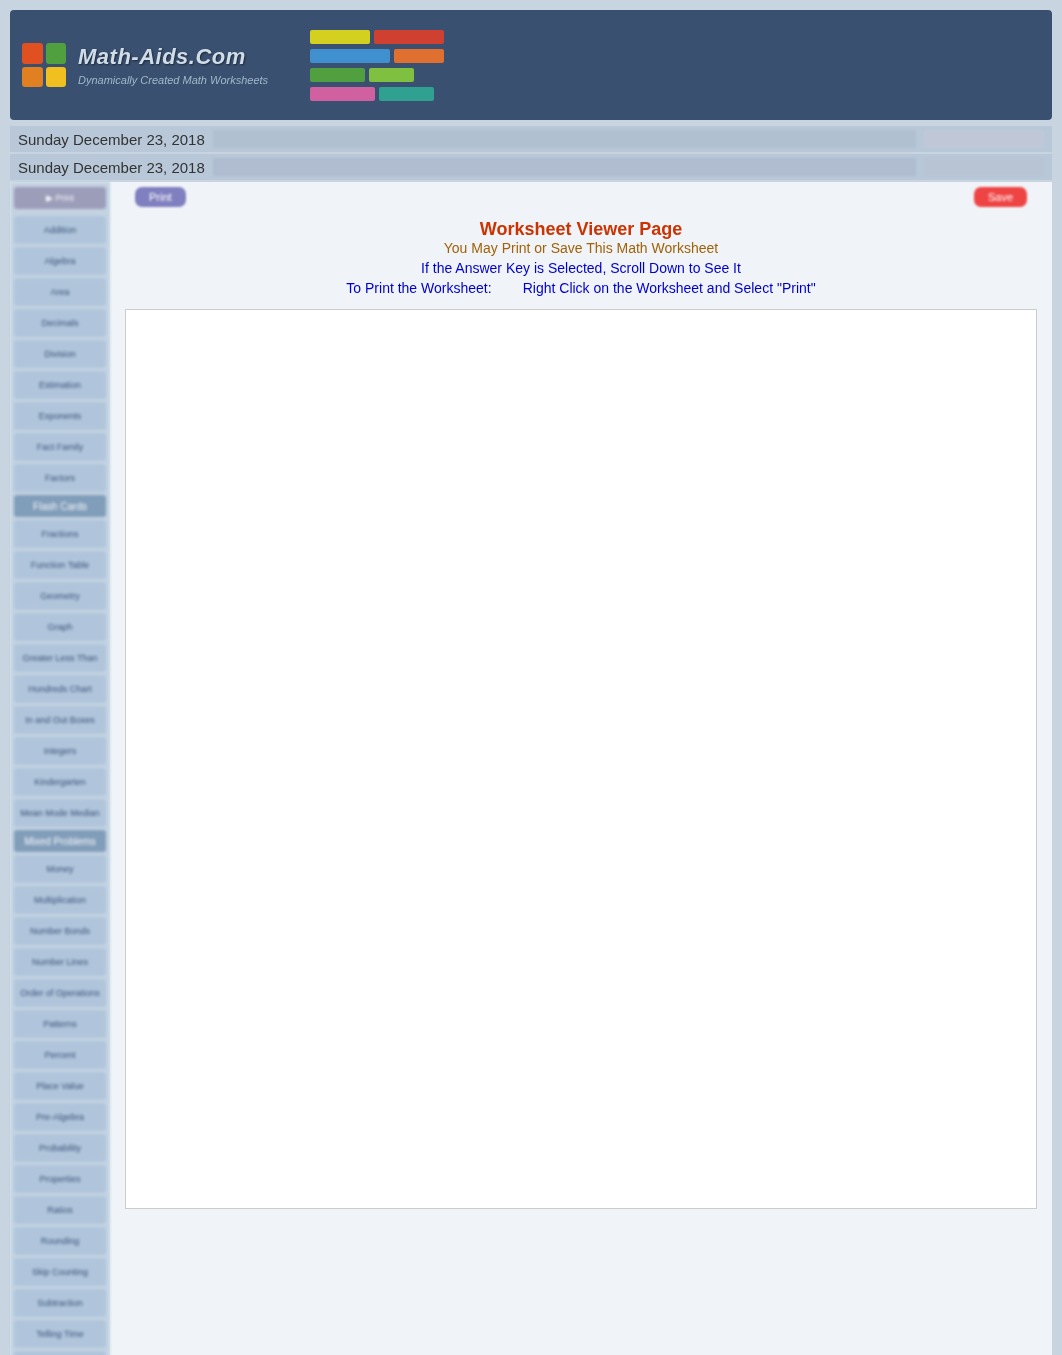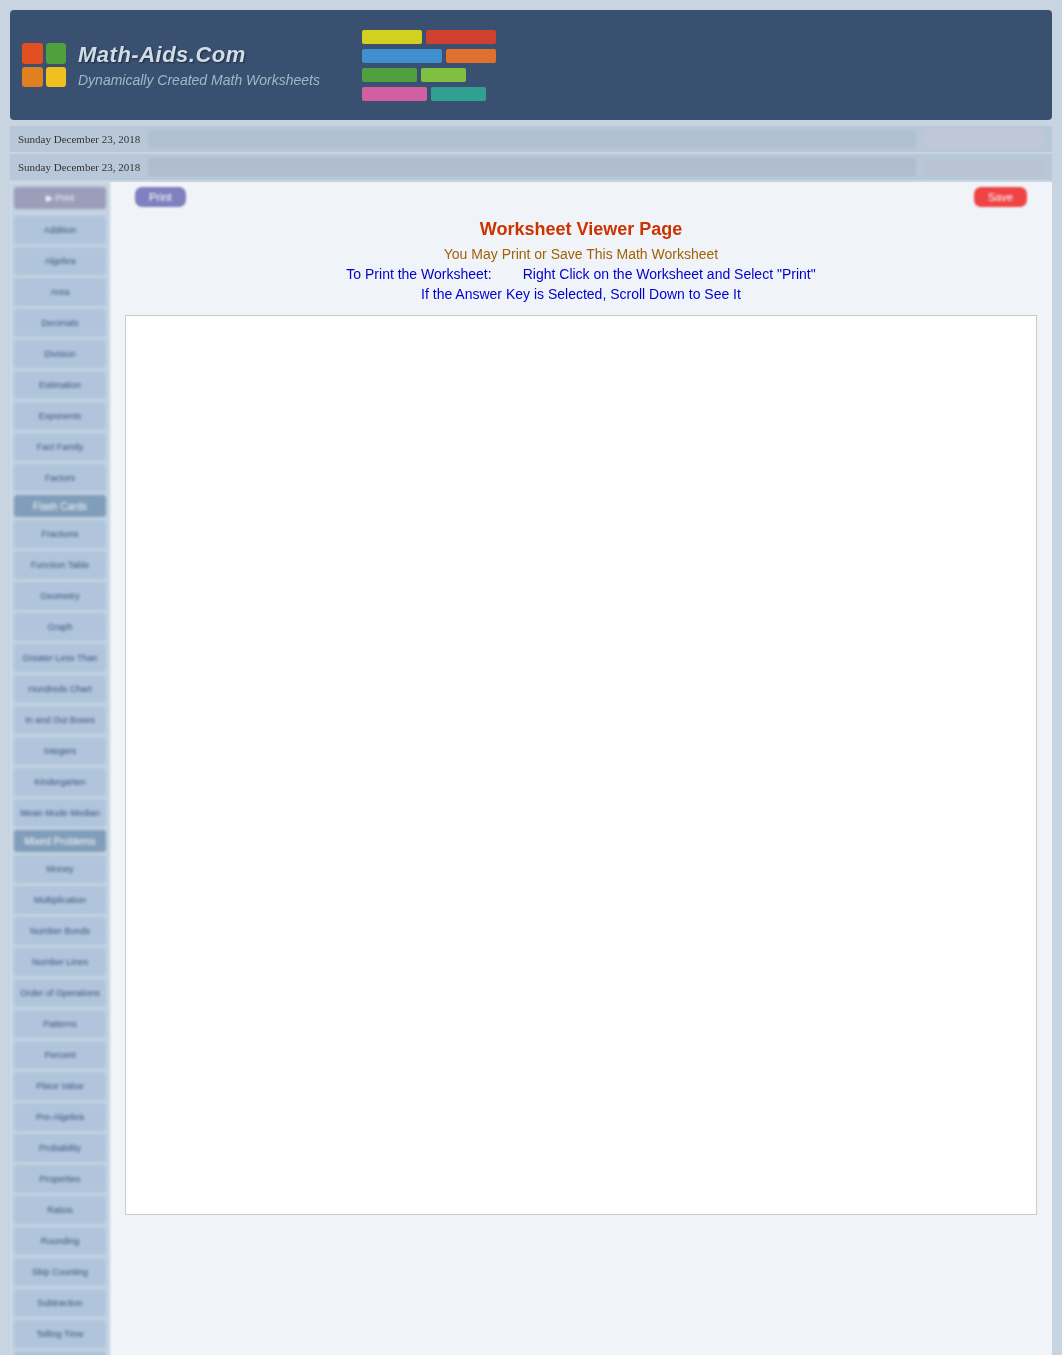--- a/index.html
+++ b/index.html
@@ -56,21 +56,21 @@
       color: #d0dde8;
       font-size: 22px;
       font-weight: bold;
       font-style: italic;
       text-shadow: 1px 1px 2px rgba(0,0,0,0.5);
       letter-spacing: 0.5px;
     }
 
     .site-subtitle {
       color: #a0b8c8;
-      font-size: 14px;
+      font-size: 11px;
       font-style: italic;
     }
 
     .colorful-bars {
       display: flex;
       flex-direction: column;
       gap: 5px;
       margin-left: 30px;
     }
 
@@ -99,22 +99,21 @@
       align-items: center;
       background: #b8c8d8;
       padding: 3px 8px;
       margin-bottom: 2px;
       min-height: 26px;
       gap: 8px;
     }
 
     .nav-date {
       color: #333;
-      font-size: 11px;
-      font-family: Liberation Serif, serif;
+      font-size: 15px;
     }
 
     
     .content-area {
       display: flex;
       gap: 0;
       background: #e0e8f0;
     }
 
     
@@ -167,21 +166,20 @@
 
     .viewer-header {
       text-align: center;
       padding: 8px 0 4px 0;
     }
 
     .viewer-title {
       color: #cc3300;
       font-size: 18px;
       font-weight: bold;
-      margin-bottom: 6px;
       text-align: center;
     }
 
     .viewer-subtitle {
       color: #a16207;
       font-size: 14px;
       margin-bottom: 4px;
     }
 
     .viewer-instruction {
@@ -321,26 +319,26 @@
     <div class="main-content">
 
       <div class="print-btn-area">
         <button class="print-btn">Print</button>
         <button class="print-btn" style="background:#ef4444;">Save</button>
       </div>
 
       <div class="viewer-header">
         <div class="viewer-title">Worksheet Viewer Page</div>
         <div class="viewer-subtitle">You May Print or Save This Math Worksheet</div>
+        <div class="viewer-instruction">If the Answer Key is Selected, Scroll Down to See It</div>
         <div class="viewer-instruction">
           <span>To Print the Worksheet:</span>
           &nbsp;&nbsp;&nbsp;&nbsp;&nbsp;&nbsp;
           <span>Right Click on the Worksheet and Select "Print"</span>
         </div>
-        <div class="viewer-instruction">If the Answer Key is Selected, Scroll Down to See It</div>
       </div>
 
       <div class="worksheet-area"></div>
 
     </div>
 
   </div>
 
 </div>
 

